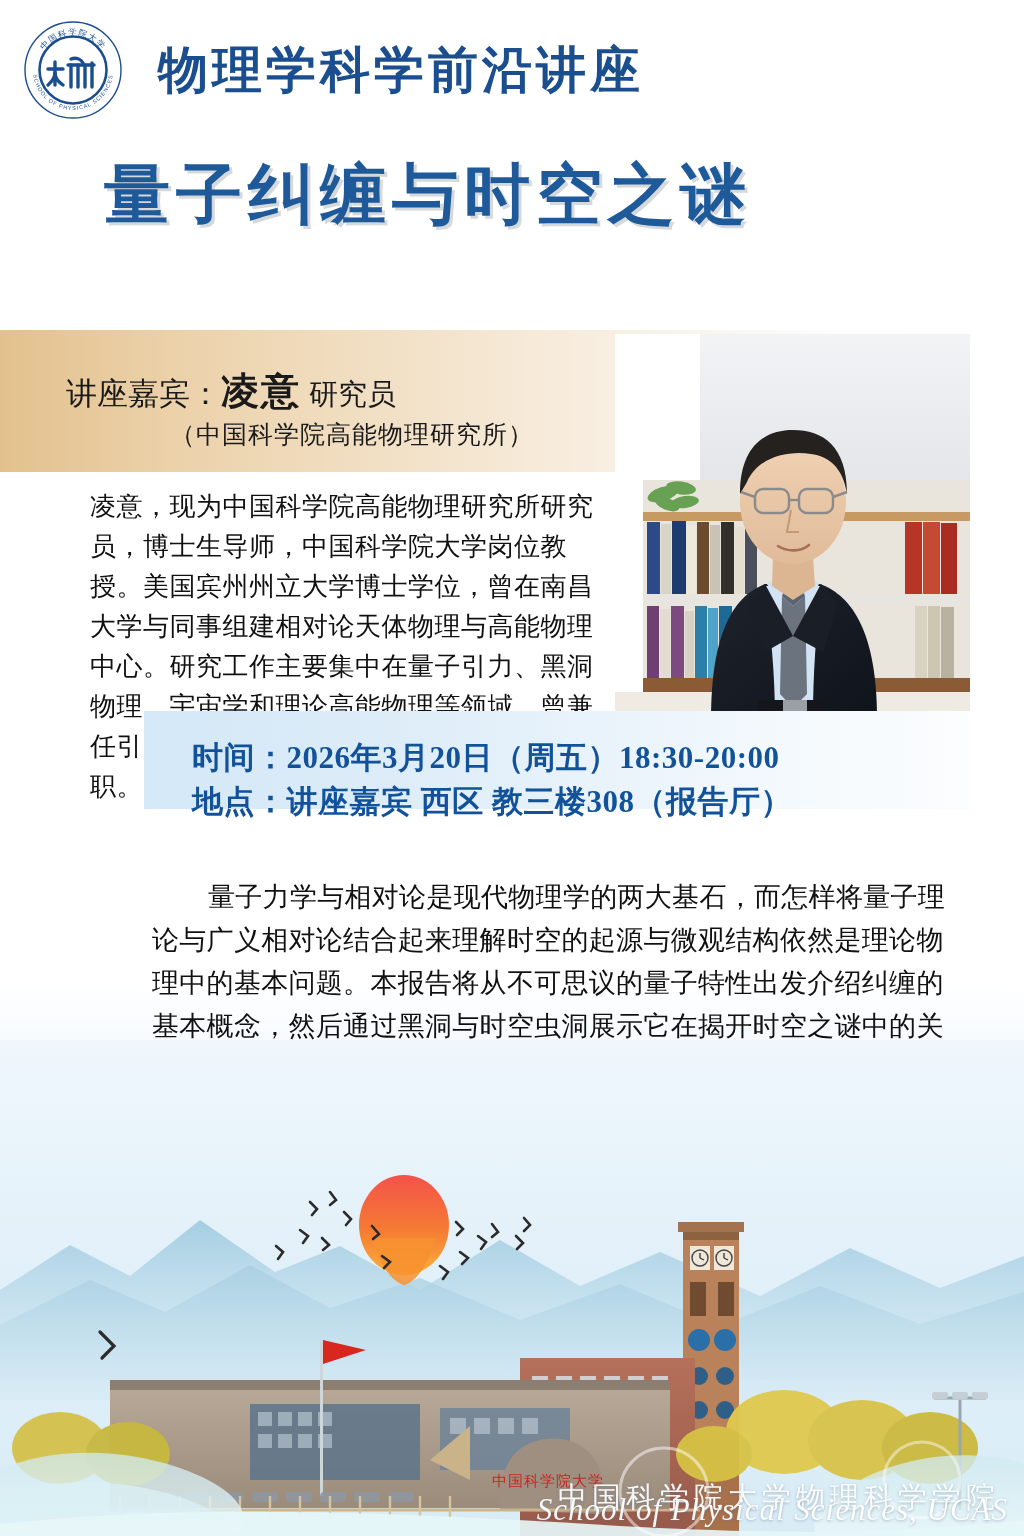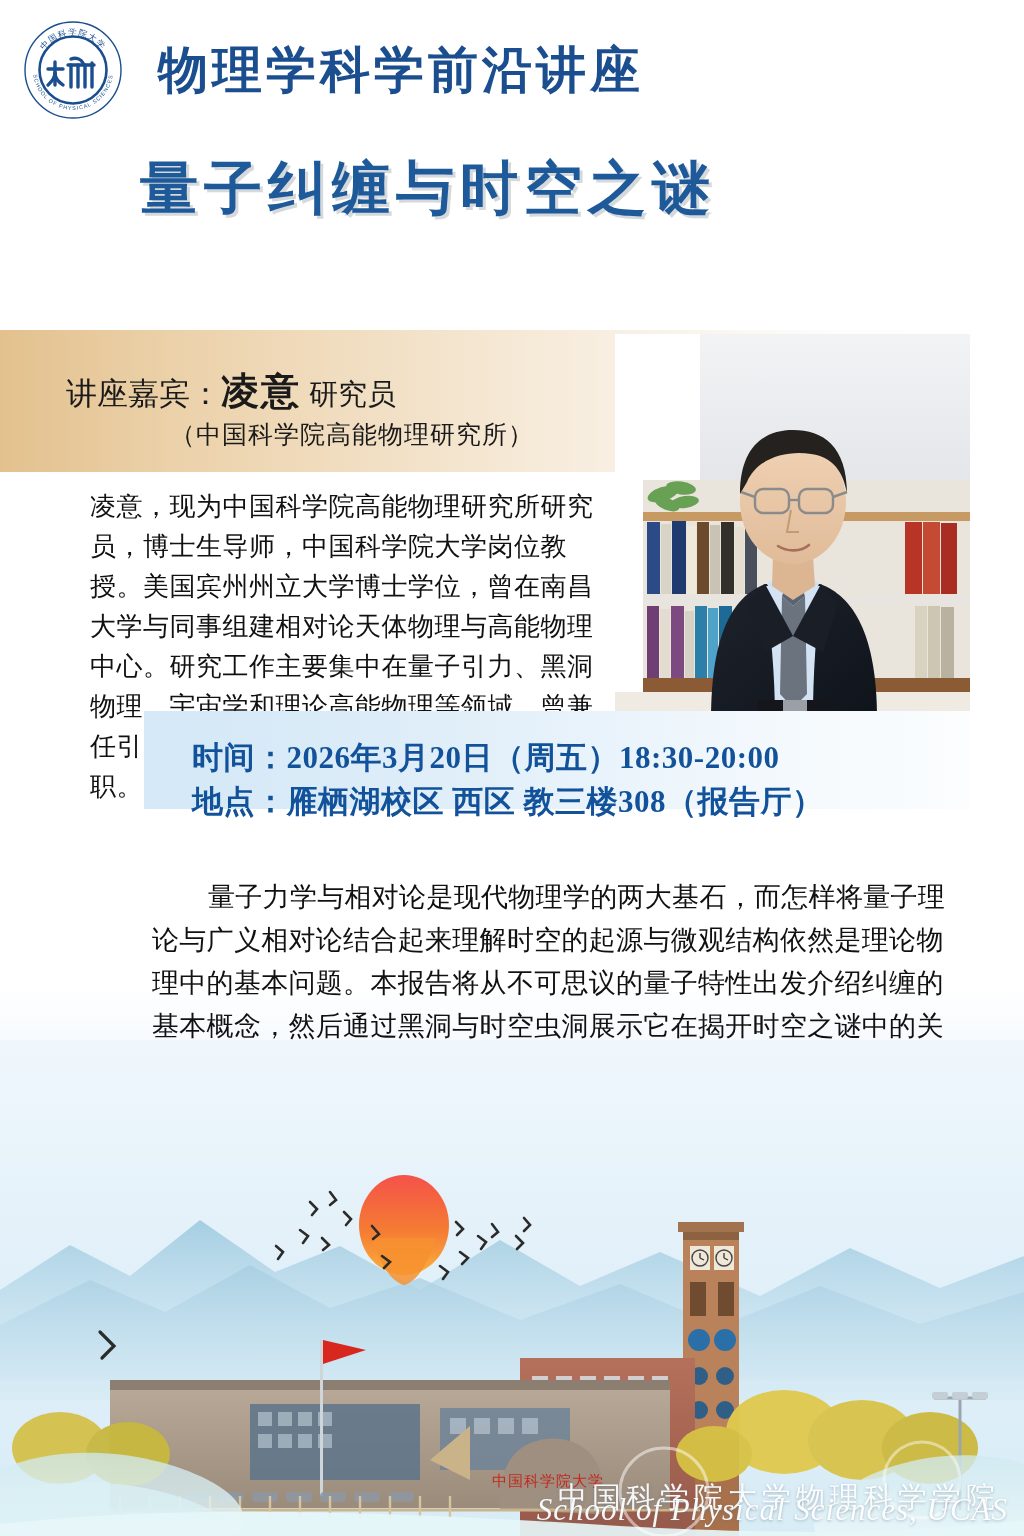--- a/index.html
+++ b/index.html
@@ -31,21 +31,21 @@
     font-size:50px;font-weight:700;letter-spacing:4px;
     color:#1b4e8f;
     white-space:nowrap;
   }
 
   
   .main-title{
     position:absolute;left:0;top:150px;width:856px;
     text-align:center;
     font-family:"Liberation Serif","DejaVu Serif",serif;
-    font-size:58px;font-weight:700;
+    font-size:66px;font-weight:700;
     letter-spacing:6px;
     color:#1e5a99;
     text-shadow:3px 3px 0px rgba(120,130,140,.30);
     white-space:nowrap;
   }
 
   
   .speaker-band{
     position:absolute;left:0;top:330px;width:1024px;height:142px;
     background:linear-gradient(90deg,#e3c18e 0%,#ecd2ab 18%,#f3e3cb 42%,#faf3ea 66%,#fdfdfd 82%,#ffffff 100%);
@@ -272,21 +272,21 @@
         <rect x="143" y="366" width="70" height="13" fill="#14161b"></rect>
         <rect x="168" y="366" width="24" height="13" fill="#9aa0a6"></rect>
       </g>
     </svg>
   </div>
 
   <div class="bio">凌意，现为中国科学院高能物理研究所研究员，博士生导师，中国科学院大学岗位教授。美国宾州州立大学博士学位，曾在南昌大学与同事组建相对论天体物理与高能物理中心。研究工作主要集中在量子引力、黑洞物理、宇宙学和理论高能物理等领域，曾兼任引力与相对论天体物理学会副理事长等职。</div>
 
   <div class="info-box">
     <div class="info-line l1">时间：2026年3月20日（周五）18:30-20:00</div>
-    <div class="info-line l2">地点：雁栖湖校区  西区  教三楼308（报告厅）</div>
+    <div class="info-line l2">地点：讲座嘉宾  西区  教三楼308（报告厅）</div>
   </div>
 
   <div class="abstract">量子力学与相对论是现代物理学的两大基石，而怎样将量子理论与广义相对论结合起来理解时空的起源与微观结构依然是理论物理中的基本问题。本报告将从不可思议的量子特性出发介绍纠缠的基本概念，然后通过黑洞与时空虫洞展示它在揭开时空之谜中的关键作用。</div>
 
   <div class="scene">
     <svg width="1024" height="496" viewBox="0 0 1024 496" xmlns="http://www.w3.org/2000/svg">
       <defs>
         <linearGradient id="skyg" x1="0" y1="0" x2="0" y2="1">
           <stop offset="0%" stop-color="#eff7fc"></stop>
             <stop offset="45%" stop-color="#e2f0f9"></stop>

